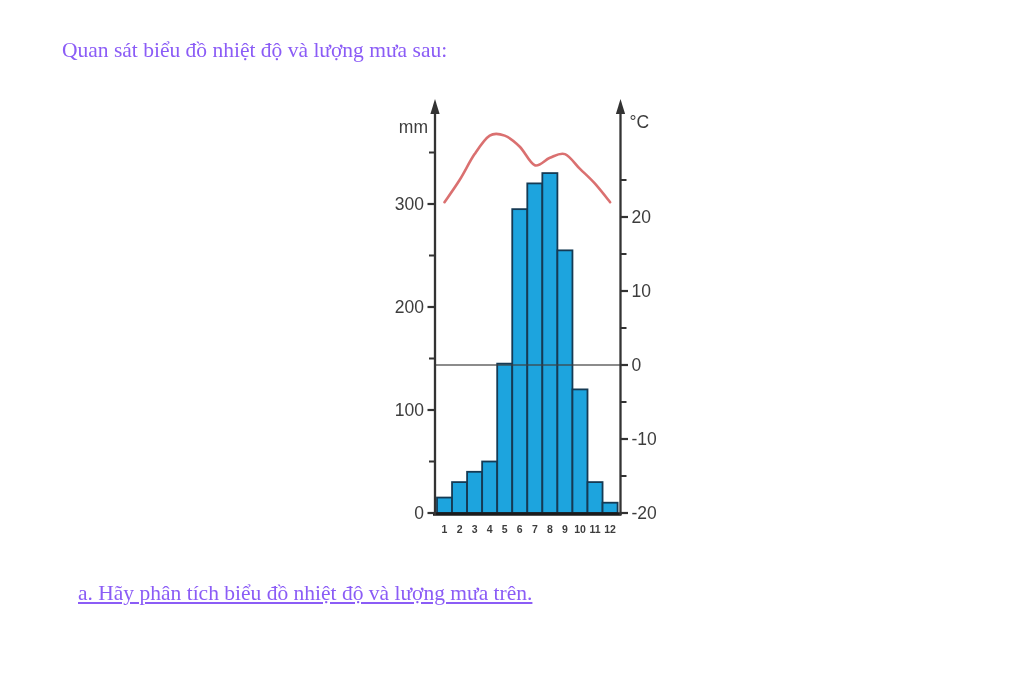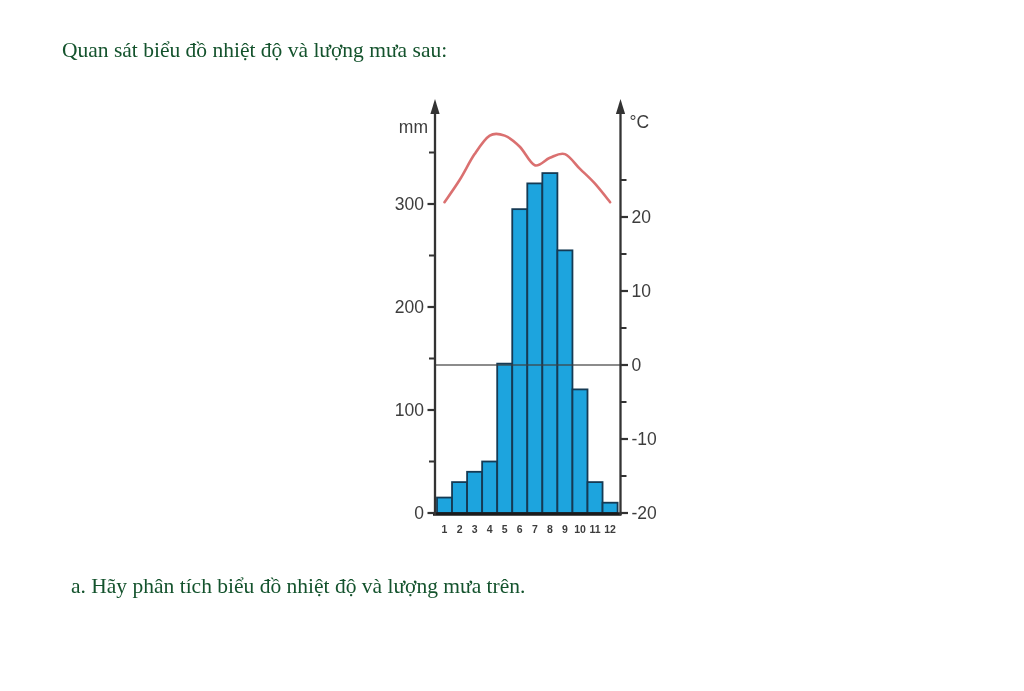--- a/index.html
+++ b/index.html
@@ -7,21 +7,21 @@
     padding: 0;
     background: #ffffff;
   }
   .page {
     position: relative;
     width: 1024px;
     height: 691px;
     background: #ffffff;
     overflow: hidden;
     font-family: "Liberation Serif", "DejaVu Serif", serif;
-    color: #14532d;
+    color: #8b5cf6;
   }
   .doc-title {
     position: absolute;
     left: 62px;
     top: 38px;
     font-size: 21.5px;
     margin: 0;
     white-space: nowrap;
   }
   .chart-wrap {
@@ -32,24 +32,25 @@
     height: 450px;
   }
   .chart-wrap svg {
     display: block;
     width: 280px;
     height: 450px;
   }
   .question {
     position: absolute;
     left: 62px;
-    margin: 9px;
+    margin: 16px;
     font-size: 21.5px;
     line-height: 39px;
     white-space: pre-line;
+    text-decoration: underline;
   }
   .question-a { top: 558px; }
   .question-b { top: 601px; max-width: 905px; }
 </style>
 </head>
 <body>
 
 <div class="page">
 
   <p class="doc-title">Quan sát biểu đồ nhiệt độ và lượng mưa sau:</p>

